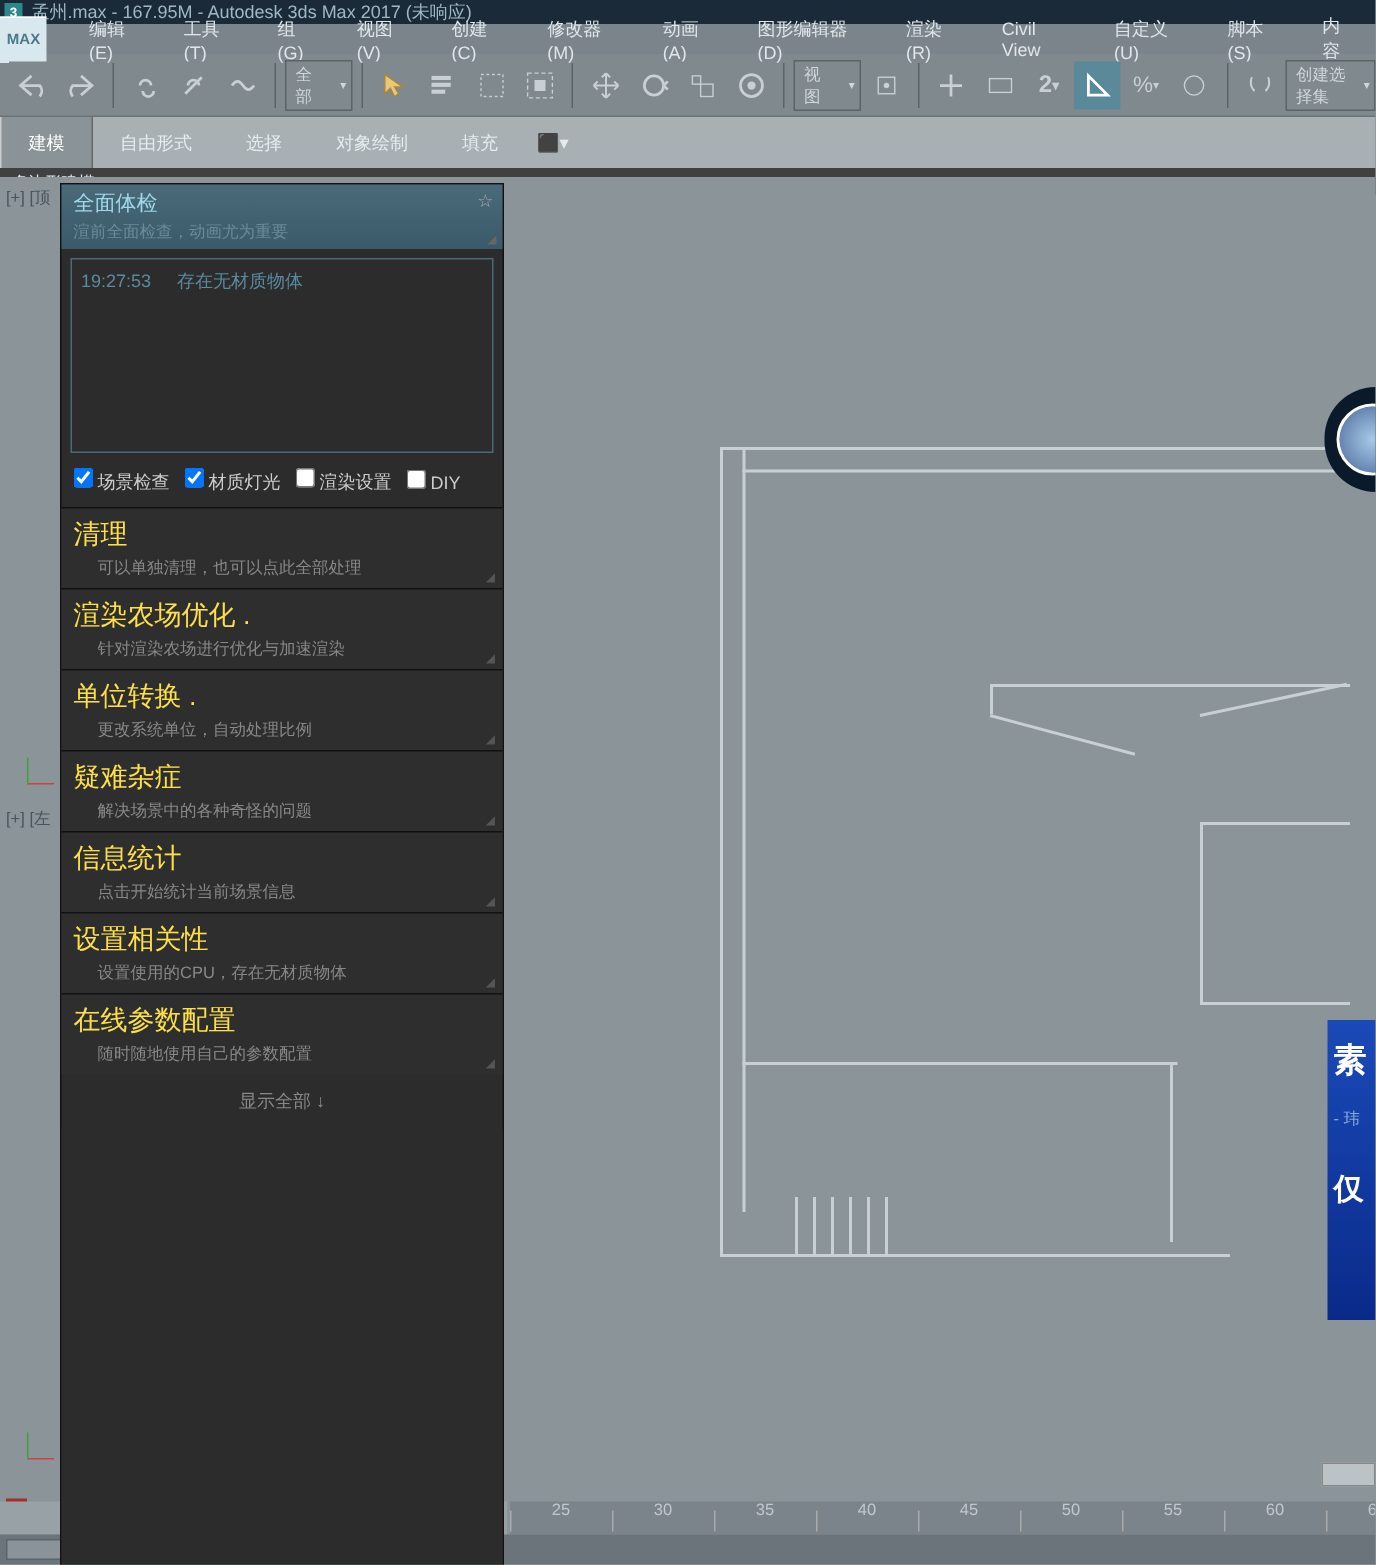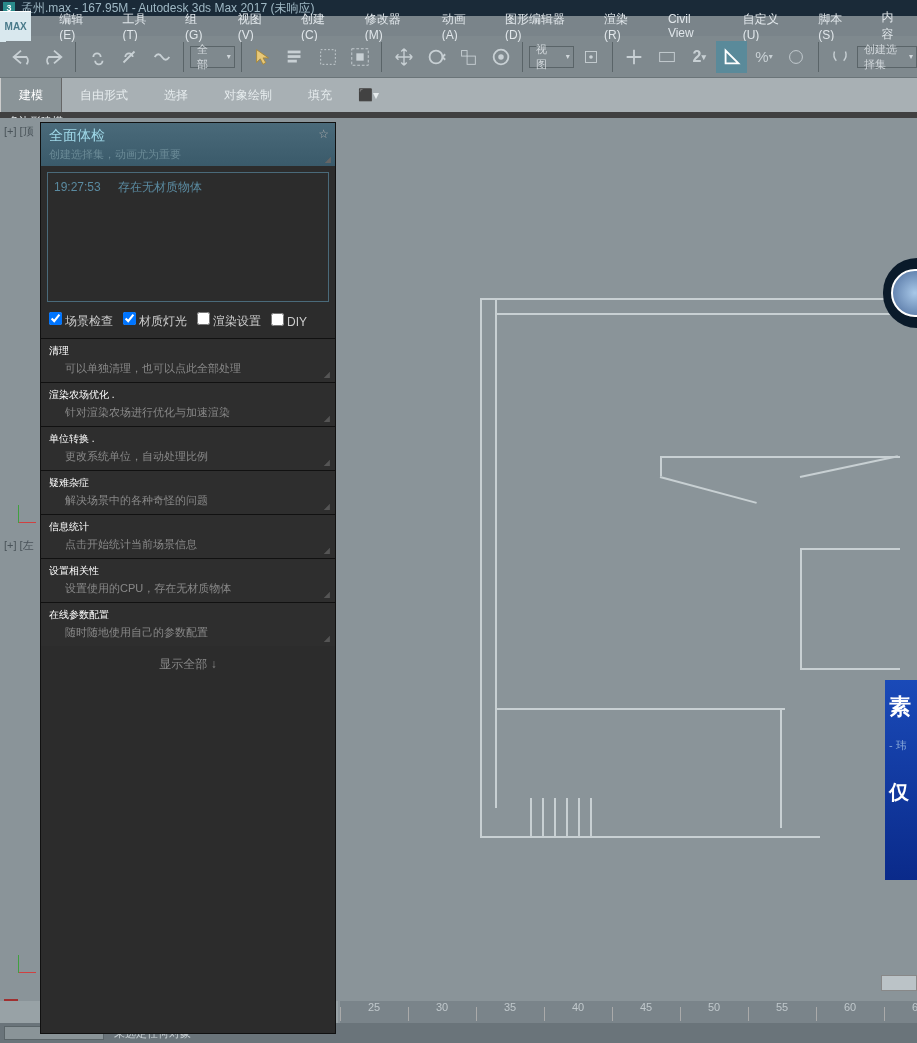--- a/index.html
+++ b/index.html
@@ -10,21 +10,21 @@
 .titlebar .icon3 { width: 12px; height: 12px; background: #2a8a8a; color: #fff; display: inline-flex; align-items: center; justify-content: center; font-weight: bold; font-size: 9px; margin-right: 6px; }
 
 
 .menubar { height: 20px; background: #7a848a; display: flex; align-items: center; }
 .menubar .max-btn { width: 32px; height: 31px; background: #d9e8ee; color: #4a7a8a; display: flex; align-items: center; justify-content: center; font-weight: bold; font-size: 10px; margin-right: 16px; border-top: 1px solid #fff; }
 .menubar .menu-item { color: #e0e6ea; padding: 0 12px; font-size: 12px; cursor: pointer; }
 
 
 .toolbar { height: 42px; background: #7f898e; display: flex; align-items: center; border-bottom: 1px solid #6a7478; padding-left: 6px; gap: 2px; }
 .toolbar .tool-btn { width: 32px; height: 32px; background: #7f898e; display: flex; align-items: center; justify-content: center; cursor: pointer; }
-.toolbar .tool-dd { height: 22px; background: #7f898e; border: 1px solid #5a6468; color: #d0d6da; padding: 0 16px 0 6px; display: flex; align-items: center; font-size: 11px; position: relative; }
+.toolbar .tool-dd { height: 34px; background: #7f898e; border: 1px solid #5a6468; color: #d0d6da; padding: 0 16px 0 6px; display: flex; align-items: center; font-size: 11px; position: relative; }
 .toolbar .tool-dd::after { content: "▾"; position: absolute; right: 3px; font-size: 8px; }
 .toolbar .sep { width: 1px; height: 30px; background: #5a6468; margin: 0 4px; }
 .icon-svg { width: 22px; height: 22px; }
 
 
 .ribbon { height: 34px; background: #a8b0b4; display: flex; align-items: stretch; }
 .ribbon .tab { padding: 0 18px; display: flex; align-items: center; color: #e6ecee; font-size: 12px; cursor: pointer; }
 .ribbon .tab.active { background: #8a9498; color: #fff; border-left:1px solid #ccc; border-right:1px solid #666; }
 .ribbon2 { height: 18px; background: #404040; color: #dde2e4; padding-left: 8px; display: flex; align-items: center; font-size: 11px; }
 
@@ -49,21 +49,21 @@
 .sp-header .title { color: #9fd8e8; font-size: 14px; }
 .sp-header .sub { color: #6a8a96; font-size: 11px; margin-top: 2px; }
 .sp-header .star { position: absolute; right: 6px; top: 4px; color: #aaa; font-size: 12px; }
 .sp-header .tri { position: absolute; right: 4px; bottom: 2px; color: #666; font-size: 8px; }
 .sp-log { margin: 6px; border: 1px solid #4a6a7a; height: 130px; padding: 6px; color: #5a8aa0; font-size: 12px; }
 .sp-log .time { color: #5a8aa0; margin-right: 14px; }
 .sp-log .msg { color: #5a8aa0; }
 .sp-checks { padding: 4px 8px 8px; display: flex; gap: 10px; align-items: center; color: #ccc; font-size: 12px; }
 .sp-checks input { margin-right: 3px; }
 .sp-section { border-top: 1px solid #111; padding: 5px 8px 6px; position: relative; background: #2e2e2e; cursor: pointer; }
-.sp-section .st { color: #ffffff; font-size: 10px; }
+.sp-section .st { color: #fde047; font-size: 18px; }
 .sp-section .sd { color: #888; font-size: 11px; margin-top: 3px; margin-left: 16px; }
 .sp-section .tri2 { position: absolute; right: 5px; bottom: 3px; color: #555; font-size: 8px; }
 .sp-showall { text-align: center; color: #888; padding: 10px; font-size: 12px; }
 .sp-fill { height: 350px; background: #2c2c2c; }
 
 
 .avatar { position: absolute; top: 258px; right: 0; width: 34px; height: 70px; background: #0a1a2a; border-radius: 35px 0 0 35px; display: flex; align-items: center; justify-content: center; }
 .avatar-inner { width: 48px; height: 48px; border-radius: 50%; background: radial-gradient(circle,#a8c8e8,#4a6a9a); position: absolute; right: -22px; border: 2px solid #fff; }
 
 
@@ -269,21 +269,21 @@
     <div class="fp-line" style="top:500px;left:74px;width:2px;height:38px;"></div>
     <div class="fp-line" style="top:500px;left:86px;width:2px;height:38px;"></div>
     <div class="fp-line" style="top:500px;left:98px;width:2px;height:38px;"></div>
     <div class="fp-line" style="top:500px;left:110px;width:2px;height:38px;"></div>
   </div>
 </div>
 
 <div class="side-panel">
   <div class="sp-header">
     <div class="title">全面体检</div>
-    <div class="sub">创建选择集，动画尤为重要</div>
+    <div class="sub">渲前全面检查，动画尤为重要</div>
     <div class="star">☆</div>
     <div class="tri">◢</div>
   </div>
   <div class="sp-log">
     <span class="time">19:27:53</span>
     <span class="msg">存在无材质物体</span>
   </div>
   <div class="sp-checks">
     <label><input type="checkbox" checked="" style=""><span>场景检查</span></label>
     <label><input type="checkbox" checked="" style=""><span>材质灯光</span></label>

